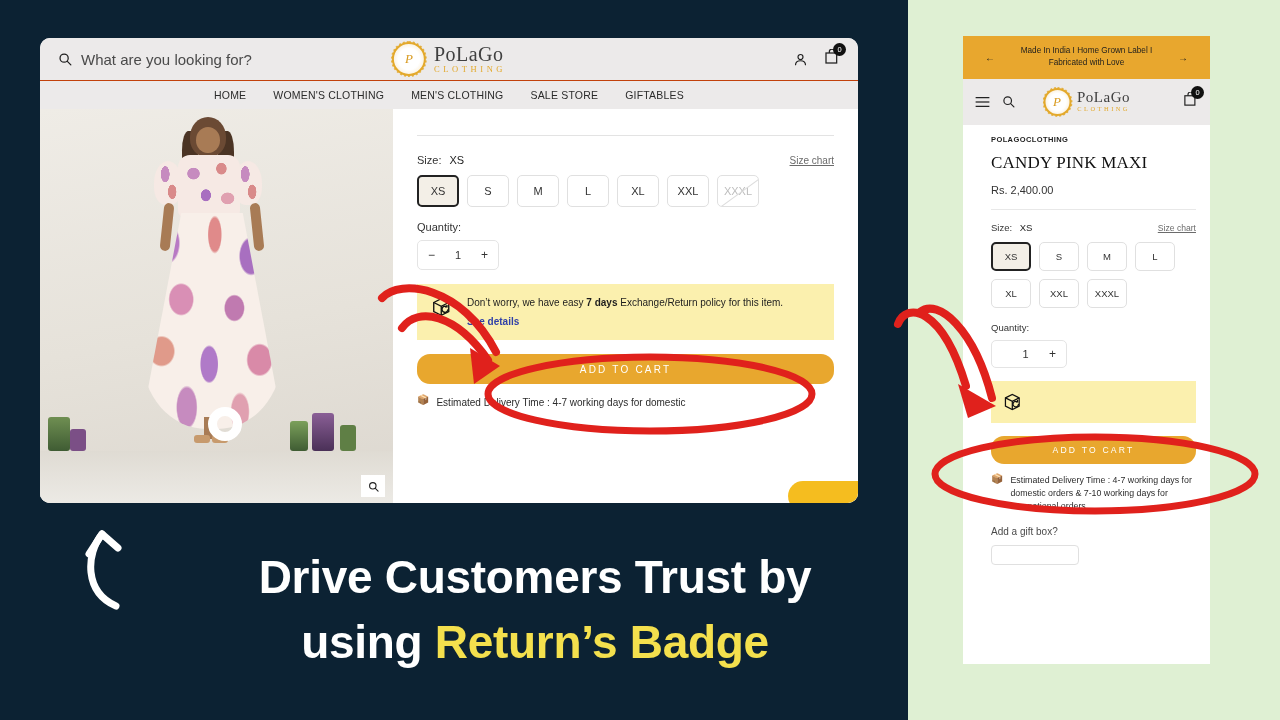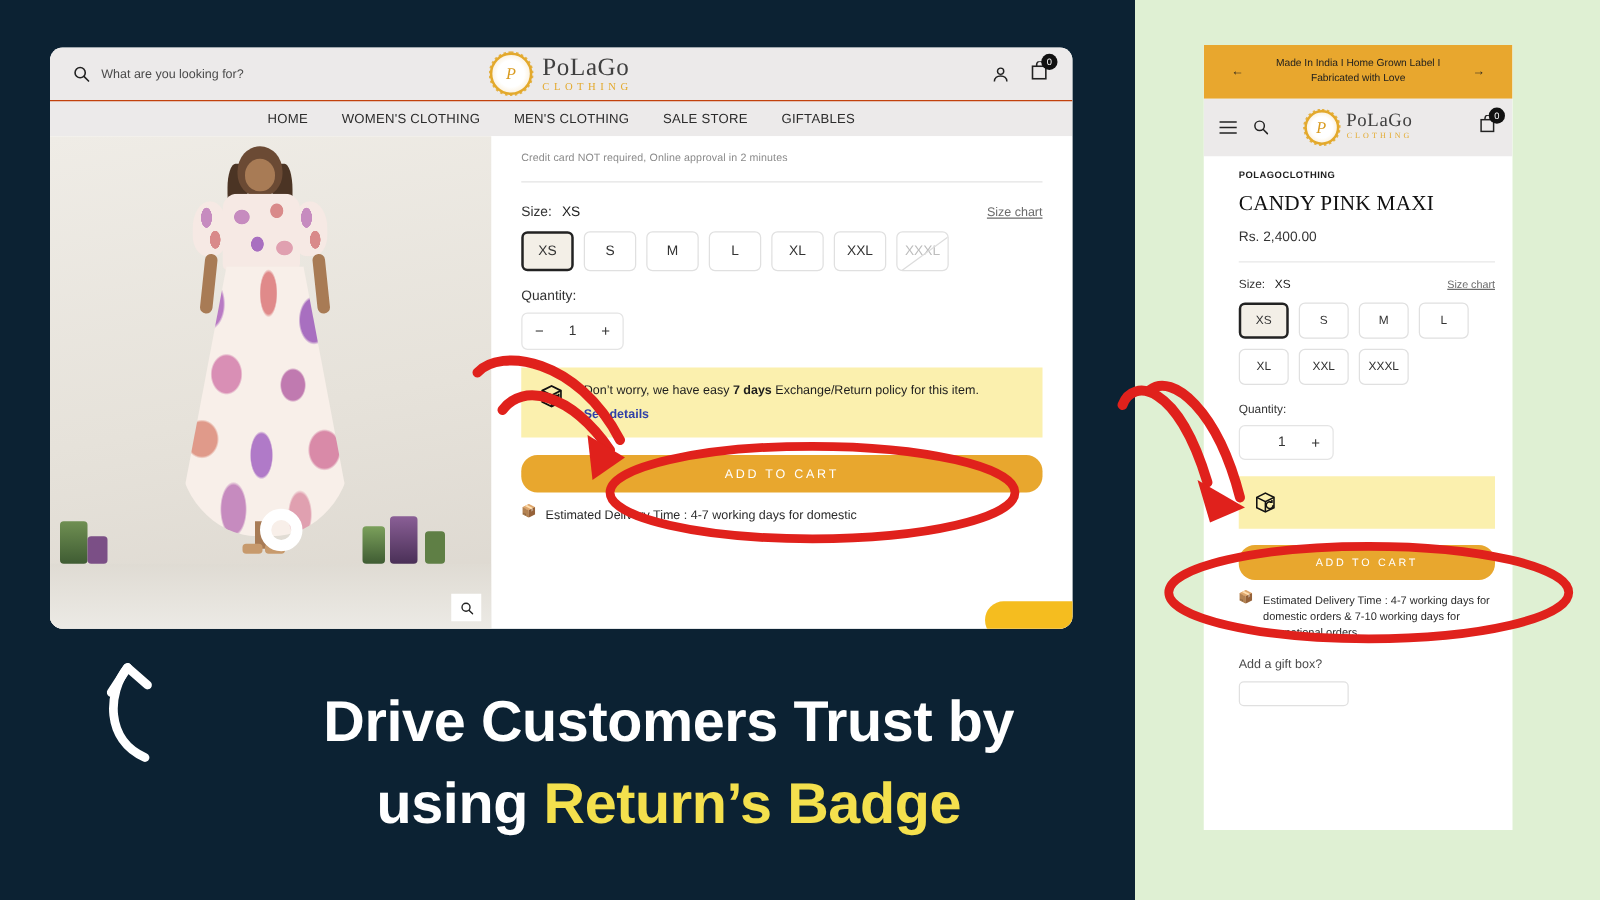--- a/index.html
+++ b/index.html
@@ -25,21 +25,21 @@
     border-radius: 10px;
     overflow: hidden;
   }
   .dt-header {
     height: 42px; background: #eceaea;
     display: flex; align-items: center;
     padding: 0 18px;
     position: relative;
   }
   .dt-search { display: flex; align-items: center; gap: 9px; flex: 1; }
-  .dt-search-ph { font-size: 10px; color: #4a4a4a; }
+  .dt-search-ph { font-size: 15px; color: #4a4a4a; }
   .dt-logo {
     position: absolute; left: 50%; top: 50%;
     transform: translate(-50%, -50%);
     display: flex; align-items: center; gap: 8px;
   }
   .logo-crest {
     width: 34px; height: 34px;
     border: 2px solid #e3a92c; border-radius: 50%;
     display: flex; align-items: center; justify-content: center;
     position: relative;
@@ -401,21 +401,20 @@
       <div class="vase-ring"></div>
       <div class="zoom-btn">
         <svg width="11" height="11" viewBox="0 0 24 24" fill="none" stroke="#222" stroke-width="2.4">
           <circle cx="10.5" cy="10.5" r="7"></circle>
             <line x1="16" y1="16" x2="22" y2="22" stroke-linecap="round"></line>
         </svg>
       </div>
     </div>
 
     <div class="dt-info">
-      <div class="credit-note">Credit card NOT required, Online approval in 2 minutes</div>
       <div class="hr"></div>
 
       <div class="size-row">
         <div class="size-label">
           <span>Size:</span>
           <b>XS</b>
         </div>
         <div class="size-chart">Size chart</div>
       </div>
 

